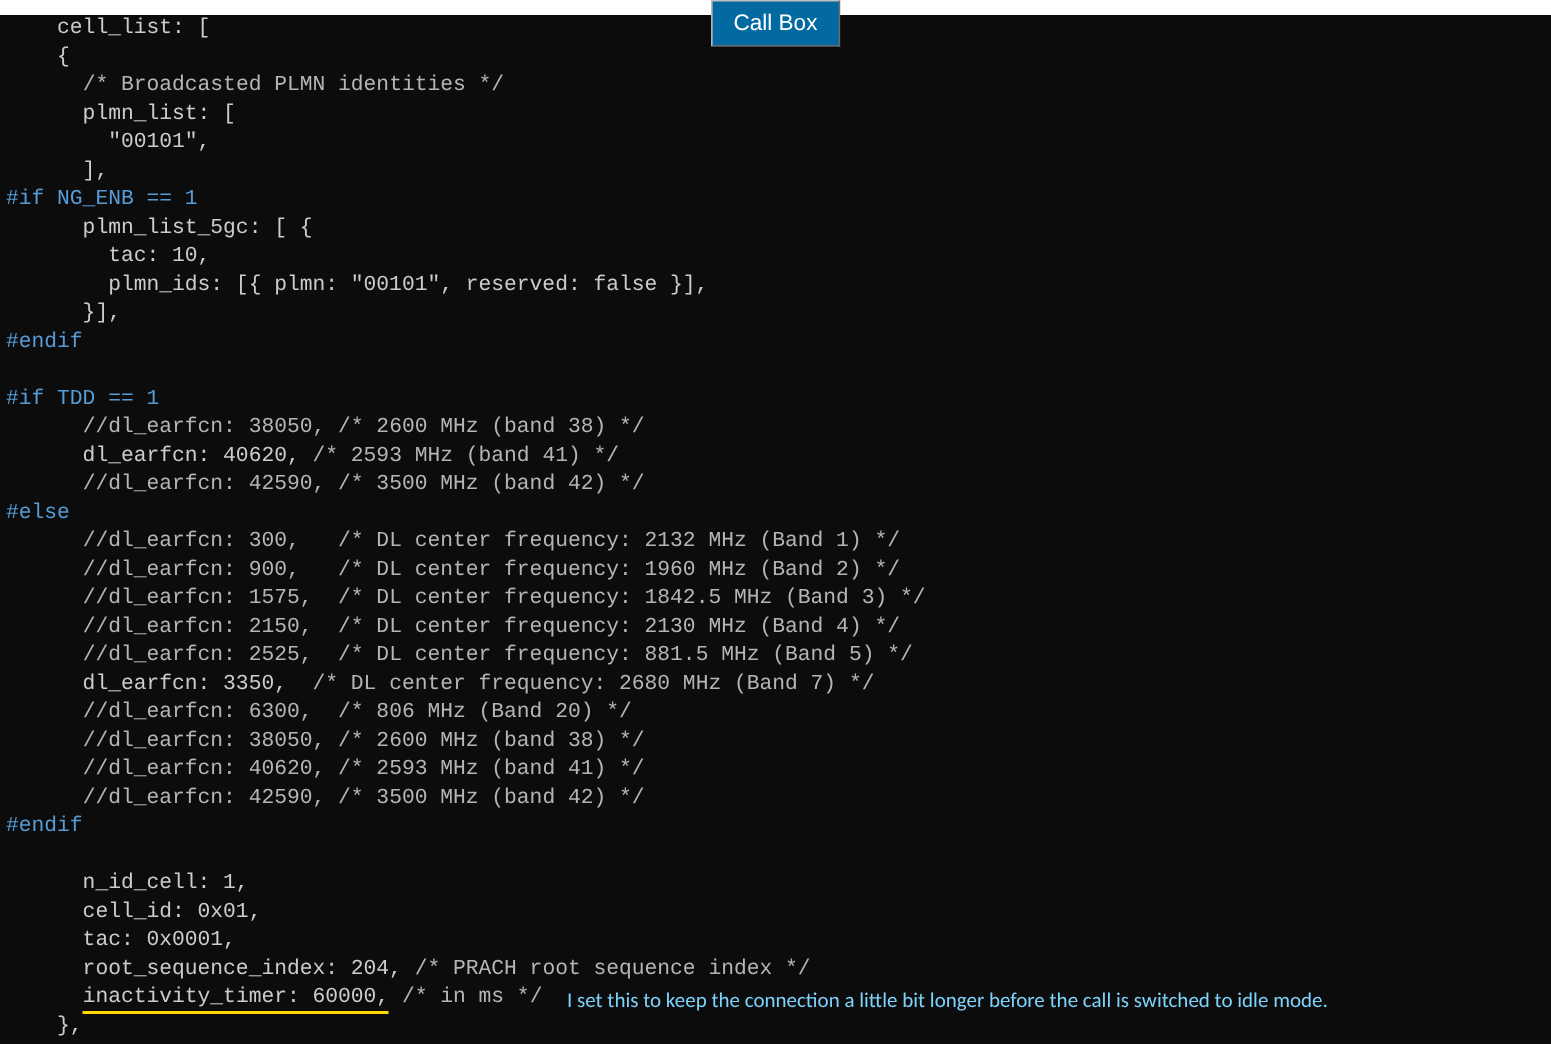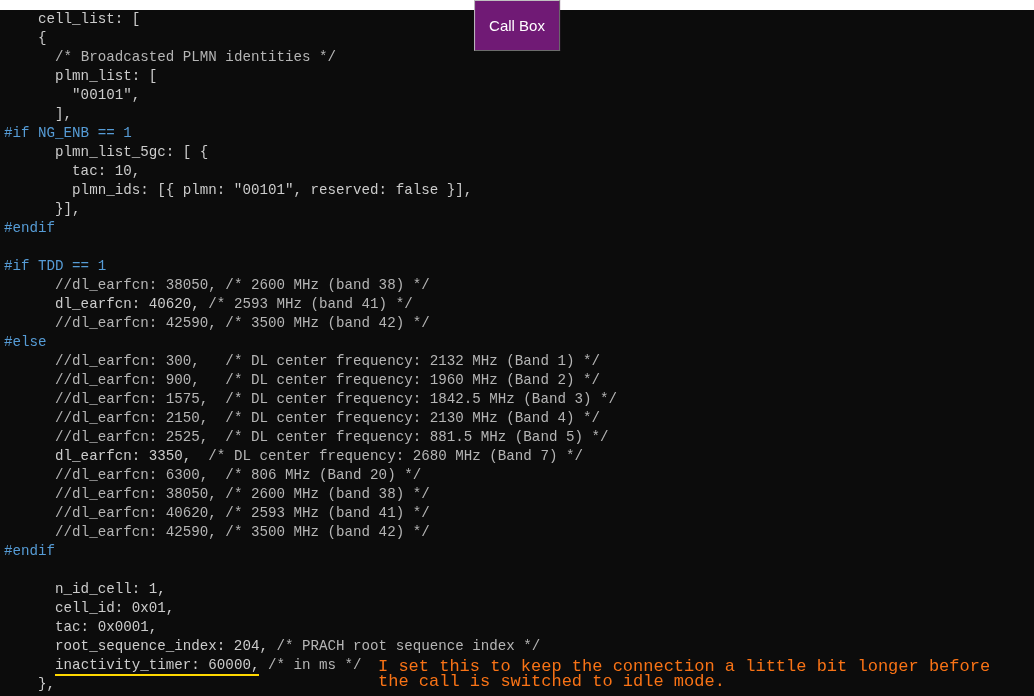--- a/index.html
+++ b/index.html
@@ -1,38 +1,38 @@
 <!DOCTYPE html>
 <html><head>
 <meta charset="utf-8">
 <style>
-  * { margin: 0; padding: 0; box-sizing: border-box; font-family: Liberation Mono, monospace; }
+  * { margin: 0; padding: 0; box-sizing: border-box; }
   body {
     background: #fff;
     font-family: Consolas, "Courier New", monospace;
     width: 1034px;
     height: 696px;
     overflow: hidden;
     position: relative;
   }
   .top-strip {
     width: 100%;
     height: 10px;
     background: #fff;
     position: relative;
   }
   .call-box-btn {
     position: absolute;
     top: 0;
     left: 50%;
     transform: translateX(-50%);
-    background: #701a75;
+    background: #0369a1;
     color: #fff;
     border: 1px outset #c0c0c0;
-    padding: 16px 14px;
+    padding: 6px 14px;
     font-family: Arial, sans-serif;
     font-size: 15px;
     z-index: 10;
   }
   .code-area {
     background: #0c0c0c;
     color: #cccccc;
     font-size: 14.2px;
     line-height: 19px;
     white-space: pre;
@@ -41,23 +41,23 @@
     position: relative;
   }
   .kw { color: #569cd6; }
   .comment { color: #b5b5b5; }
   .hl-line {
     border-bottom: 2px solid #ffd700;
     padding-bottom: 1px;
   }
   .annot {
     position: absolute;
-    color: #f97316;
+    color: #7dd3fc;
     font-family: Calibri, Arial, sans-serif;
-    font-size: 17px;
+    font-size: 14px;
     line-height: 15px;
     white-space: normal;
   }
 </style>
 </head>
 <body>
 
 <div class="top-strip"></div>
 
 <button class="call-box-btn">Call Box</button>

